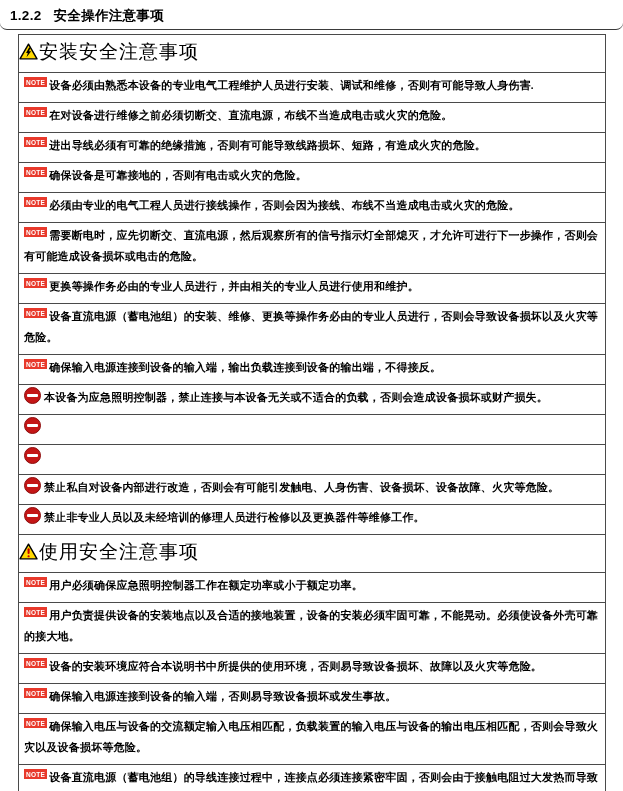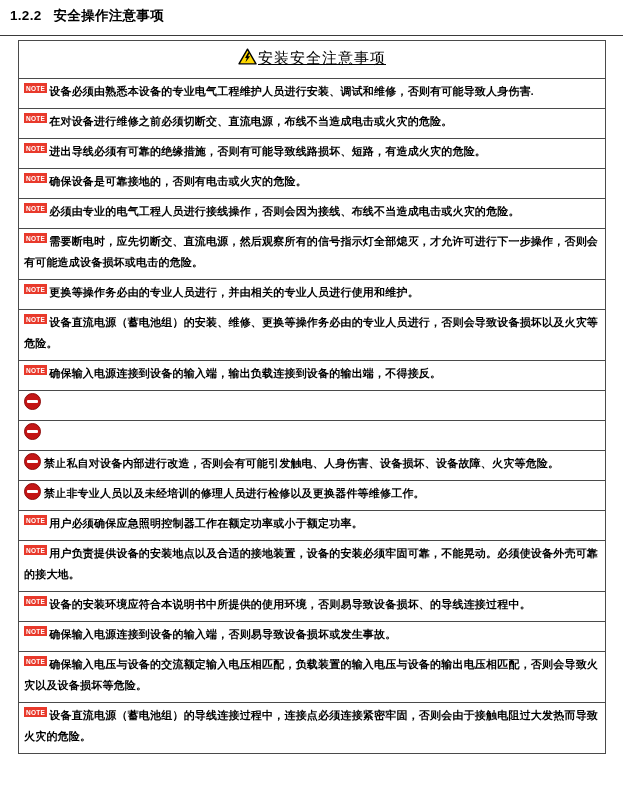--- a/index.html
+++ b/index.html
@@ -9,45 +9,45 @@
     height: 791px;
     background: #fff;
     font-family: "Liberation Serif", "DejaVu Serif", serif;
     color: #000;
     overflow: hidden;
   }
   .heading {
     font-family: "Liberation Sans", "DejaVu Sans", sans-serif;
     font-size: 13.5px;
     font-weight: bold;
-    padding: 7px 0 10px 10px;
+    padding: 7px 0 4px 10px;
     border-bottom: 1px solid #3a3a3a;
     letter-spacing: 0.3px;
+    border-radius: 7px;
   }
   .heading .num { margin-right: 12px; }
   .safety-table {
     margin: 4px 17px 0 18px;
     border: 1px solid var(--border-col, #4a4a4a);
   }
   .row {
     border-bottom: 1px solid var(--border-col, #4a4a4a);
     padding: 2px 6px 6px 5px;
     font-size: 11px;
     font-weight: bold;
     line-height: 21px;
   }
   .row:last-child { border-bottom: none; }
   .header-row {
-    text-align: center;
+    text-align: left;
     font-weight: normal;
-    font-size: 15px;
+    font-size: 19px;
     padding: 5px 0 6px 0;
     line-height: 24px;
     letter-spacing: 1px;
-    text-decoration: underline;
   }
   .tri-icon { display: inline-block; vertical-align: -2px; margin-right: 1px; }
   .note-badge {
     display: inline-block;
     background: var(--note-col, #e8392b);
     color: #fff;
     font-family: "Liberation Sans", "DejaVu Sans", sans-serif;
     font-size: 6.5px;
     font-weight: bold;
     letter-spacing: 0.3px;
@@ -92,24 +92,30 @@
           </svg></span><span>安装安全注意事项</span></div>
       <div class="row"><span class="note-badge">NOTE</span><span class="row-text">设备必须由熟悉本设备的专业电气工程维护人员进行安装、调试和维修，否则有可能导致人身伤害.</span></div>
       <div class="row"><span class="note-badge">NOTE</span><span class="row-text">在对设备进行维修之前必须切断交、直流电源，布线不当造成电击或火灾的危险。</span></div>
       <div class="row"><span class="note-badge">NOTE</span><span class="row-text">进出导线必须有可靠的绝缘措施，否则有可能导致线路损坏、短路，有造成火灾的危险。</span></div>
       <div class="row"><span class="note-badge">NOTE</span><span class="row-text">确保设备是可靠接地的，否则有电击或火灾的危险。</span></div>
       <div class="row"><span class="note-badge">NOTE</span><span class="row-text">必须由专业的电气工程人员进行接线操作，否则会因为接线、布线不当造成电击或火灾的危险。</span></div>
       <div class="row"><span class="note-badge">NOTE</span><span class="row-text">需要断电时，应先切断交、直流电源，然后观察所有的信号指示灯全部熄灭，才允许可进行下一步操作，否则会有可能造成设备损坏或电击的危险。</span></div>
       <div class="row"><span class="note-badge">NOTE</span><span class="row-text">更换等操作务必由的专业人员进行，并由相关的专业人员进行使用和维护。</span></div>
       <div class="row"><span class="note-badge">NOTE</span><span class="row-text">设备直流电源（蓄电池组）的安装、维修、更换等操作务必由的专业人员进行，否则会导致设备损坏以及火灾等危险。</span></div>
       <div class="row"><span class="note-badge">NOTE</span><span class="row-text">确保输入电源连接到设备的输入端，输出负载连接到设备的输出端，不得接反。</span></div>
+      <div class="row"><span class="no-entry"></span><span class="row-text">本设备为应急照明控制器，禁止连接与本设备无关或不适合的负载，否则会造成设备损坏或财产损失。</span></div>
       <div class="row"><span class="no-entry"></span></div>
       <div class="row"><span class="no-entry"></span></div>
       <div class="row"><span class="no-entry"></span><span class="row-text">禁止私自对设备内部进行改造，否则会有可能引发触电、人身伤害、设备损坏、设备故障、火灾等危险。</span></div>
       <div class="row"><span class="no-entry"></span><span class="row-text">禁止非专业人员以及未经培训的修理人员进行检修以及更换器件等维修工作。</span></div>
+      <div class="row header-row"><span class="tri-icon"><svg width="19" height="17" viewBox="0 0 20 18">
+            <path d="M10 1.2 L19 16.8 L1 16.8 Z" fill="#ffd800" stroke="#000" stroke-width="1.5" stroke-linejoin="round"></path>
+            <rect x="9" y="5.5" width="2.2" height="6.2" rx="1" fill="#c40000"></rect>
+            <rect x="9" y="13" width="2.2" height="2.2" rx="1" fill="#c40000"></rect>
+          </svg></span><span>使用安全注意事项</span></div>
       <div class="row"><span class="note-badge">NOTE</span><span class="row-text">用户必须确保应急照明控制器工作在额定功率或小于额定功率。</span></div>
       <div class="row"><span class="note-badge">NOTE</span><span class="row-text">用户负责提供设备的安装地点以及合适的接地装置，设备的安装必须牢固可靠，不能晃动。必须使设备外壳可靠的接大地。</span></div>
-      <div class="row"><span class="note-badge">NOTE</span><span class="row-text">设备的安装环境应符合本说明书中所提供的使用环境，否则易导致设备损坏、的导线连接过程中。</span></div>
+      <div class="row"><span class="note-badge">NOTE</span><span class="row-text">设备的安装环境应符合本说明书中所提供的使用环境，否则易导致设备损坏、故障以及火灾等危险。</span></div>
       <div class="row"><span class="note-badge">NOTE</span><span class="row-text">确保输入电源连接到设备的输入端，否则易导致设备损坏或发生事故。</span></div>
       <div class="row"><span class="note-badge">NOTE</span><span class="row-text">确保输入电压与设备的交流额定输入电压相匹配，负载装置的输入电压与设备的输出电压相匹配，否则会导致火灾以及设备损坏等危险。</span></div>
       <div class="row"><span class="note-badge">NOTE</span><span class="row-text">设备直流电源（蓄电池组）的导线连接过程中，连接点必须连接紧密牢固，否则会由于接触电阻过大发热而导致火灾的危险。</span></div>
     </div>
 </div>
 
 </body></html>

